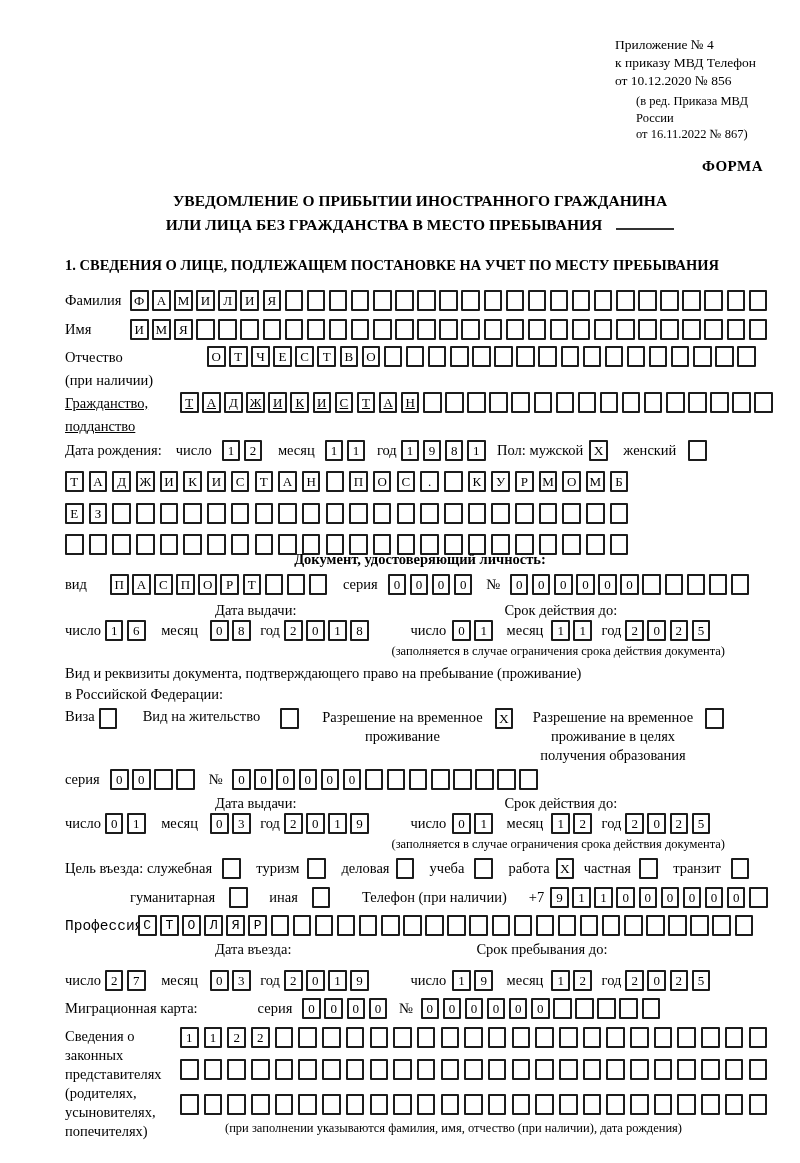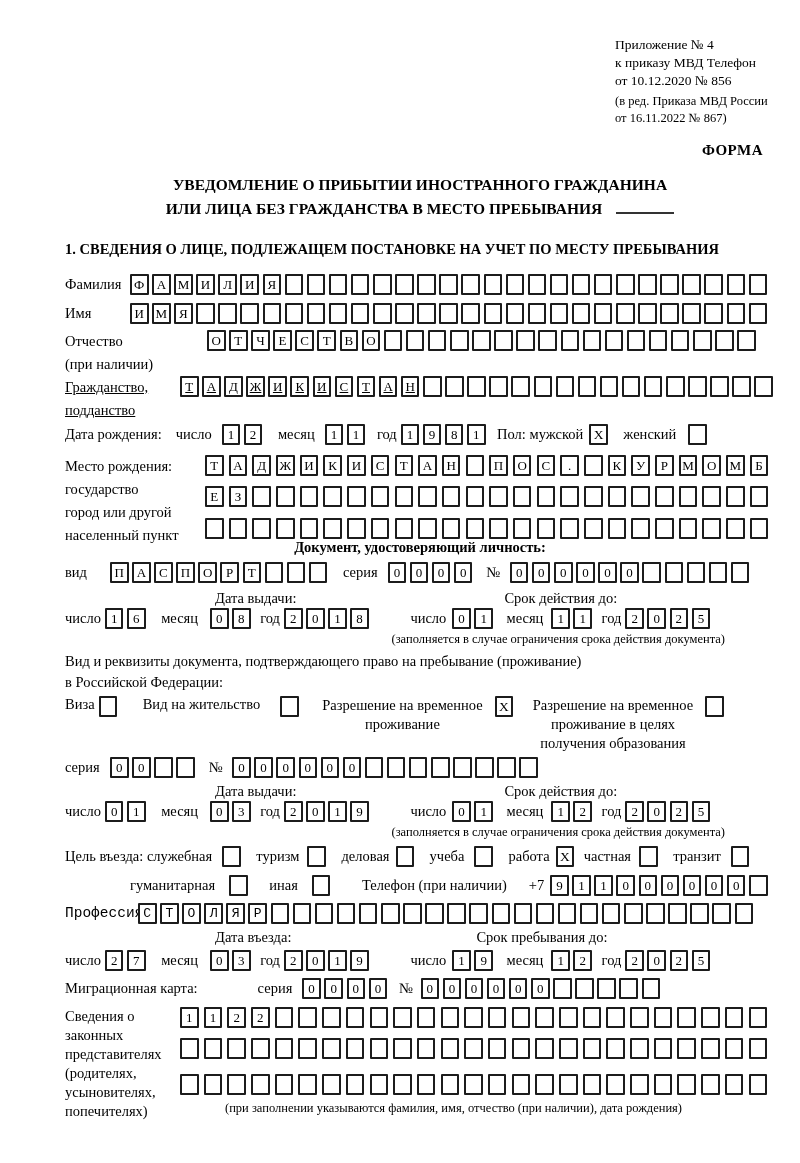--- a/index.html
+++ b/index.html
@@ -5,21 +5,21 @@
   html,body { margin:0; padding:0; }
   body {
     width:800px; height:1163px; overflow:hidden;
     background:#ffffff; color:#000;
     font-family:"Liberation Serif","DejaVu Serif",serif;
   }
   .page { box-sizing:border-box; width:800px; height:1163px; padding:36px 25px 0 65px; }
 
   
   .hdr { margin-left:550px; font-size:13.5px; line-height:1.32; }
-  .hdr-sub { font-size:12.5px; line-height:1.3; margin-top:4px; }
+  .hdr-sub { font-size:12.5px; line-height:1.3; margin-top:4px;margin-left:21px; }
   .forma { text-align:right; padding-right:12px; font-weight:bold; font-size:15px; margin-top:16px; letter-spacing:.5px; }
 
   .title { text-align:center; font-weight:bold; font-size:15.5px; line-height:1.55; margin-top:14px; }
   .blank { display:inline-block; width:58px; border-bottom:2px solid #333; margin-left:14px; }
 
   .section1 { font-weight:bold; font-size:14.5px; margin-top:20px; }
 
   #form-body { margin-top:16px; font-size:14.5px; }
 
   .fline { display:flex; align-items:center; margin-bottom:7px; }
@@ -227,26 +227,20 @@
           <span class="cell">9</span>
           <span class="cell">8</span>
           <span class="cell">1</span>
         </span>
         <span class="seg-text" style="margin-left: 8px;">Пол: мужской</span>
         <span class="cell checkbox" style="margin-left: 6px;">X</span>
         <span class="seg-text" style="margin-left: 12px;">женский</span>
         <span class="cell checkbox" style="margin-left: 12px;"></span>
       </div>
       <div class="fline top" style="margin-bottom: 0px;">
-        <div class="stack" style="width: 140px; flex: 0 0 140px;">
-          <div>Место рождения:</div>
-          <div>государство</div>
-          <div>город или другой</div>
-          <div>населенный пункт</div>
-        </div>
         <div class="cellcol wide">
           <div class="crow"><span class="cells">
               <span class="cell">Т</span>
               <span class="cell">А</span>
               <span class="cell">Д</span>
               <span class="cell">Ж</span>
               <span class="cell">И</span>
               <span class="cell">К</span>
               <span class="cell">И</span>
               <span class="cell">С</span>
@@ -557,21 +551,21 @@
           <span class="cell"></span>
           <span class="cell"></span>
           <span class="cell"></span>
           <span class="cell"></span>
           <span class="cell"></span>
           <span class="cell"></span>
           <span class="cell"></span>
           <span class="cell"></span>
         </span>
       </div>
-      <div class="fline" style="margin-bottom: 4px;">
+      <div class="fline" style="margin-bottom: 12px;">
         <span class="seg-text" style="margin-left: 150px;">Дата въезда:</span>
         <span class="seg-text" style="margin-left: 185px;">Срок пребывания до:</span>
       </div>
       <div class="fline" style="margin-bottom: 7px;">
         <span class="seg-text">число</span>
         <span class="cells" style="margin-left: 4px;">
           <span class="cell">2</span>
           <span class="cell">7</span>
         </span>
         <span class="seg-text" style="margin-left: 12px;">месяц</span>

